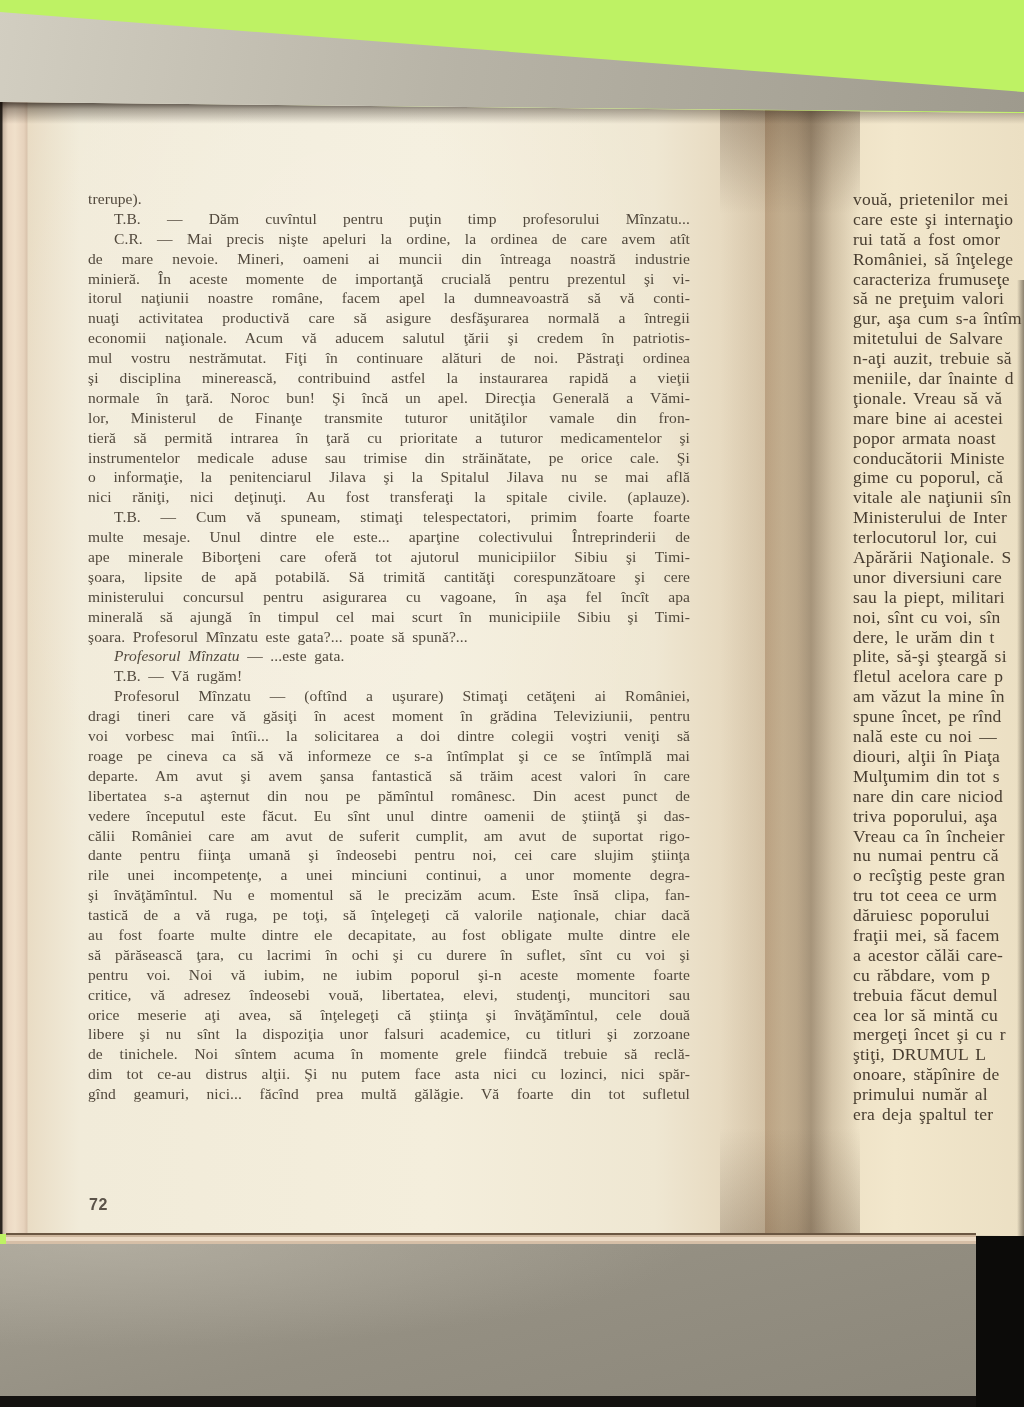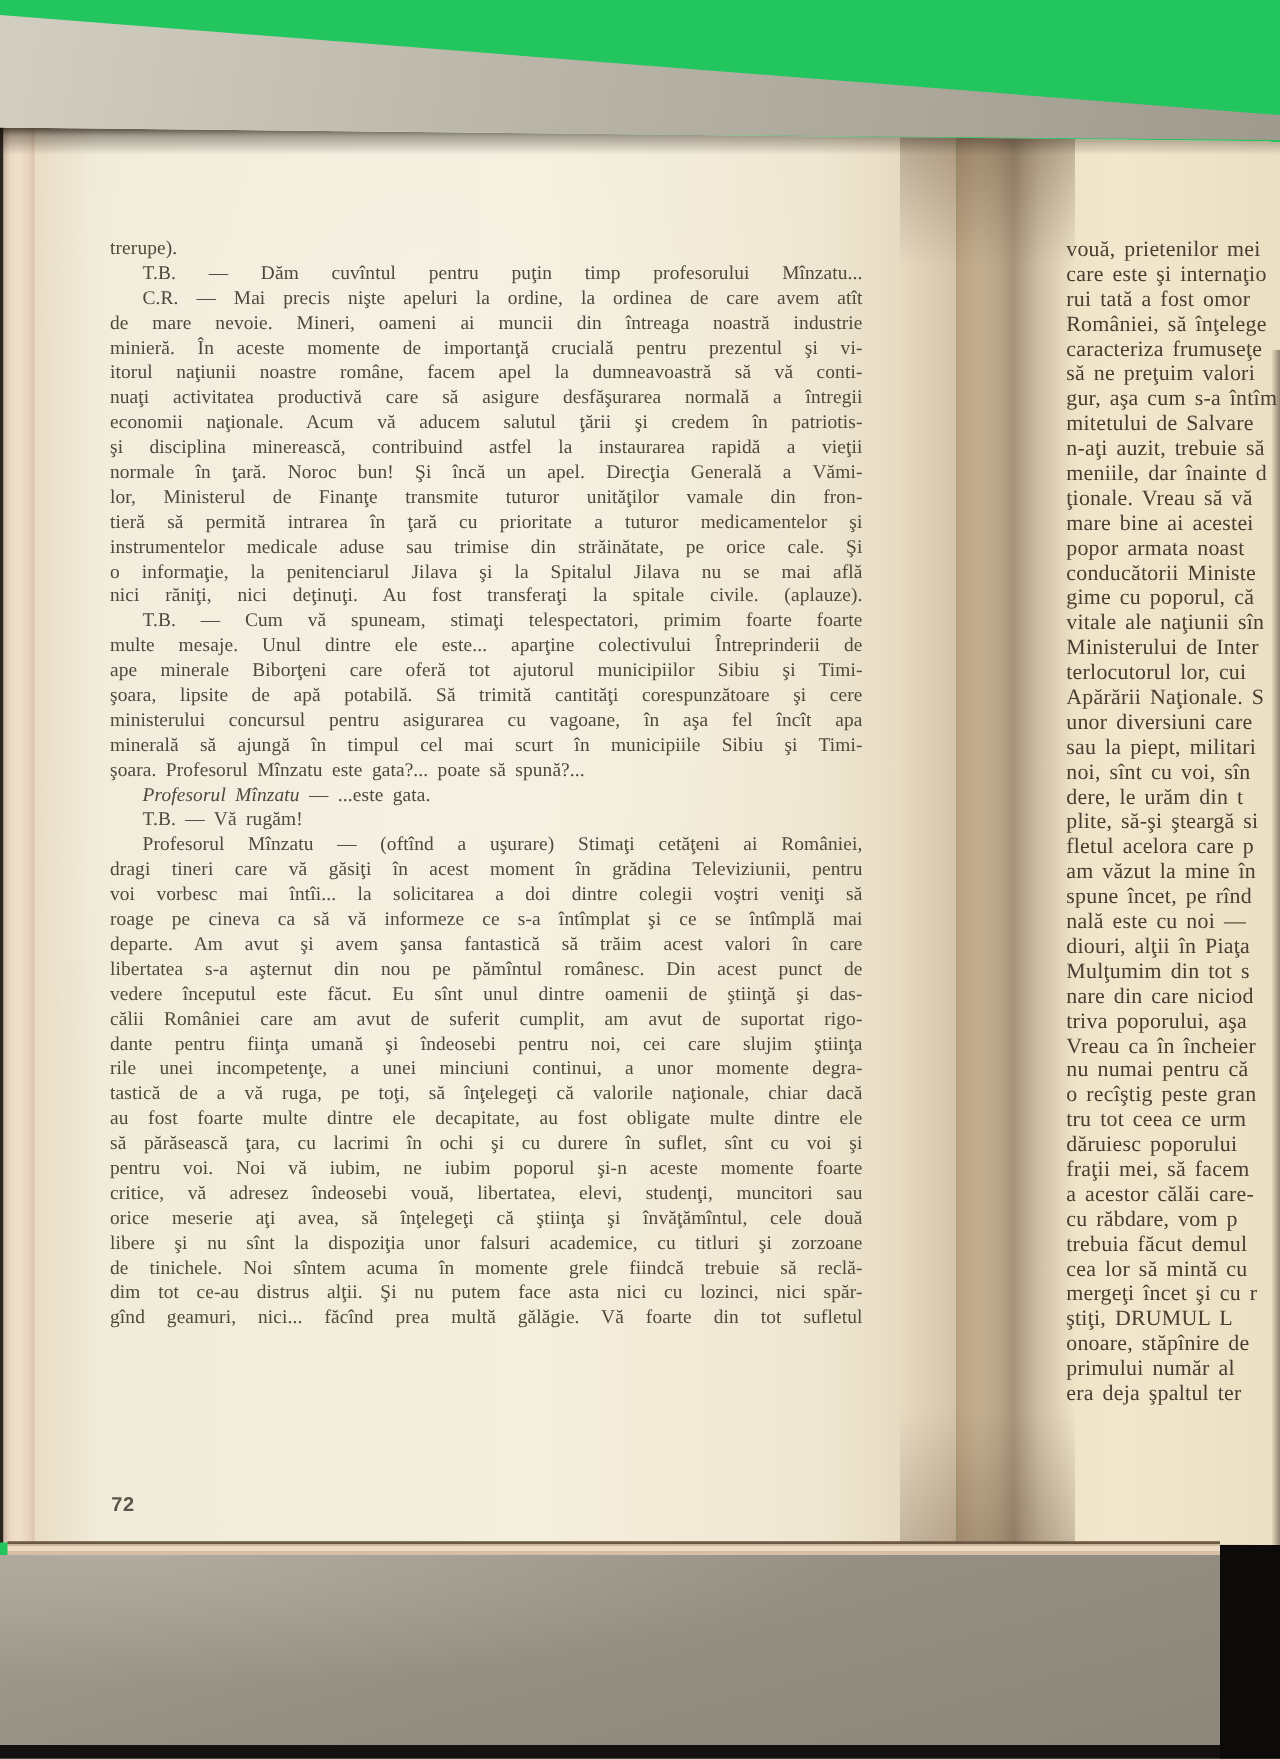--- a/index.html
+++ b/index.html
@@ -1,18 +1,18 @@
 <!DOCTYPE html>
 <html lang="ro"><head>
 <meta charset="utf-8">
 <style>
   html,body{margin:0;padding:0;background:#16130e;}
   .scan{
     position:relative;width:1024px;height:1407px;overflow:hidden;
-    background:#22c55e;
+    background:#bef264;
     font-family:"Liberation Serif","DejaVu Serif",serif;
   }
   
   .top-band{
     position:absolute;left:0;top:0;width:1024px;height:130px;
     background:linear-gradient(100deg,#d2cec1 0%,#b7b3a6 45%,#9e9a8d 100%);
     clip-path:polygon(0 12px,1024px 92px,1024px 112px,0 103px);
   }
   
   .bottom-gray{
@@ -110,20 +110,21 @@
 
     <div class="text-left" id="leftText">
         <div class="lline nojust">trerupe).</div>
         <div class="lline ind">T.B. — Dăm cuvîntul pentru puţin timp profesorului Mînzatu...</div>
         <div class="lline ind">C.R. — Mai precis nişte apeluri la ordine, la ordinea de care avem atît</div>
         <div class="lline">de mare nevoie. Mineri, oameni ai muncii din întreaga noastră industrie</div>
         <div class="lline">minieră. În aceste momente de importanţă crucială pentru prezentul şi vi-</div>
         <div class="lline">itorul naţiunii noastre române, facem apel la dumneavoastră să vă conti-</div>
         <div class="lline">nuaţi activitatea productivă care să asigure desfăşurarea normală a întregii</div>
         <div class="lline">economii naţionale. Acum vă aducem salutul ţării şi credem în patriotis-</div>
+        <div class="lline">mul vostru nestrămutat. Fiţi în continuare alături de noi. Păstraţi ordinea</div>
         <div class="lline">şi disciplina minerească, contribuind astfel la instaurarea rapidă a vieţii</div>
         <div class="lline">normale în ţară. Noroc bun! Şi încă un apel. Direcţia Generală a Vămi-</div>
         <div class="lline">lor, Ministerul de Finanţe transmite tuturor unităţilor vamale din fron-</div>
         <div class="lline">tieră să permită intrarea în ţară cu prioritate a tuturor medicamentelor şi</div>
         <div class="lline">instrumentelor medicale aduse sau trimise din străinătate, pe orice cale. Şi</div>
         <div class="lline">o informaţie, la penitenciarul Jilava şi la Spitalul Jilava nu se mai află</div>
         <div class="lline">nici răniţi, nici deţinuţi. Au fost transferaţi la spitale civile. (aplauze).</div>
         <div class="lline ind">T.B. — Cum vă spuneam, stimaţi telespectatori, primim foarte foarte</div>
         <div class="lline">multe mesaje. Unul dintre ele este... aparţine colectivului Întreprinderii de</div>
         <div class="lline">ape minerale Biborţeni care oferă tot ajutorul municipiilor Sibiu şi Timi-</div>
@@ -136,20 +137,21 @@
         <div class="lline ind">Profesorul Mînzatu — (oftînd a uşurare) Stimaţi cetăţeni ai României,</div>
         <div class="lline">dragi tineri care vă găsiţi în acest moment în grădina Televiziunii, pentru</div>
         <div class="lline">voi vorbesc mai întîi... la solicitarea a doi dintre colegii voştri veniţi să</div>
         <div class="lline">roage pe cineva ca să vă informeze ce s-a întîmplat şi ce se întîmplă mai</div>
         <div class="lline">departe. Am avut şi avem şansa fantastică să trăim acest valori în care</div>
         <div class="lline">libertatea s-a aşternut din nou pe pămîntul românesc. Din acest punct de</div>
         <div class="lline">vedere începutul este făcut. Eu sînt unul dintre oamenii de ştiinţă şi das-</div>
         <div class="lline">călii României care am avut de suferit cumplit, am avut de suportat rigo-</div>
         <div class="lline">dante pentru fiinţa umană şi îndeosebi pentru noi, cei care slujim ştiinţa</div>
         <div class="lline">rile unei incompetenţe, a unei minciuni continui, a unor momente degra-</div>
+        <div class="lline">şi învăţămîntul. Nu e momentul să le precizăm acum. Este însă clipa, fan-</div>
         <div class="lline">tastică de a vă ruga, pe toţi, să înţelegeţi că valorile naţionale, chiar dacă</div>
         <div class="lline">au fost foarte multe dintre ele decapitate, au fost obligate multe dintre ele</div>
         <div class="lline">să părăsească ţara, cu lacrimi în ochi şi cu durere în suflet, sînt cu voi şi</div>
         <div class="lline">pentru voi. Noi vă iubim, ne iubim poporul şi-n aceste momente foarte</div>
         <div class="lline">critice, vă adresez îndeosebi vouă, libertatea, elevi, studenţi, muncitori sau</div>
         <div class="lline">orice meserie aţi avea, să înţelegeţi că ştiinţa şi învăţămîntul, cele două</div>
         <div class="lline">libere şi nu sînt la dispoziţia unor falsuri academice, cu titluri şi zorzoane</div>
         <div class="lline">de tinichele. Noi sîntem acuma în momente grele fiindcă trebuie să reclă-</div>
         <div class="lline">dim tot ce-au distrus alţii. Şi nu putem face asta nici cu lozinci, nici spăr-</div>
         <div class="lline">gînd geamuri, nici... făcînd prea multă gălăgie. Vă foarte din tot sufletul</div>

